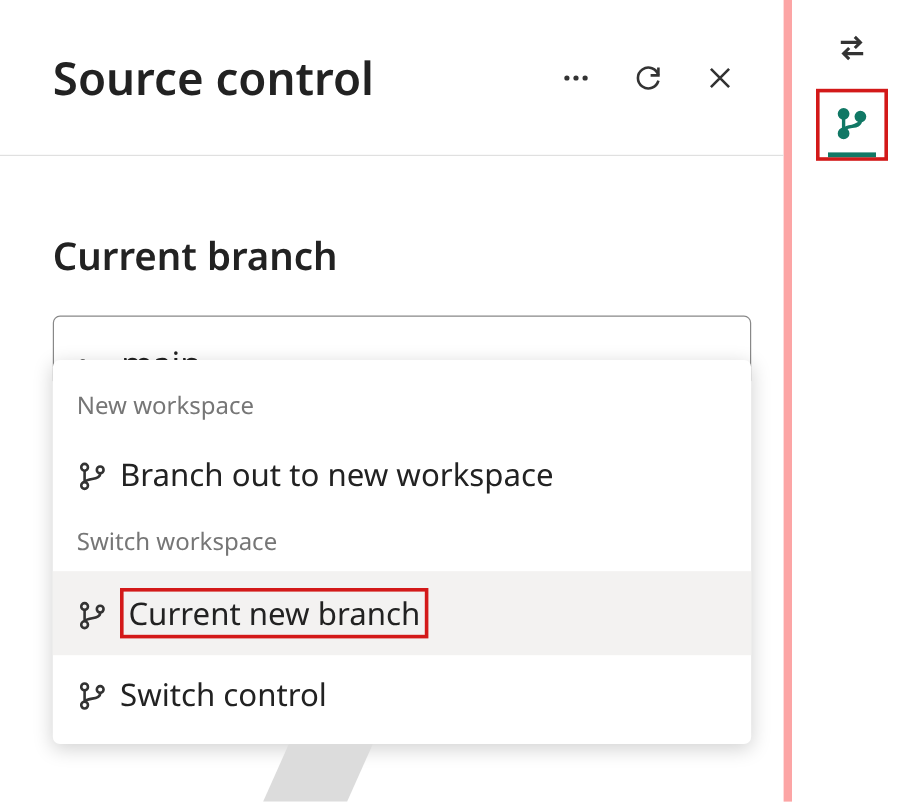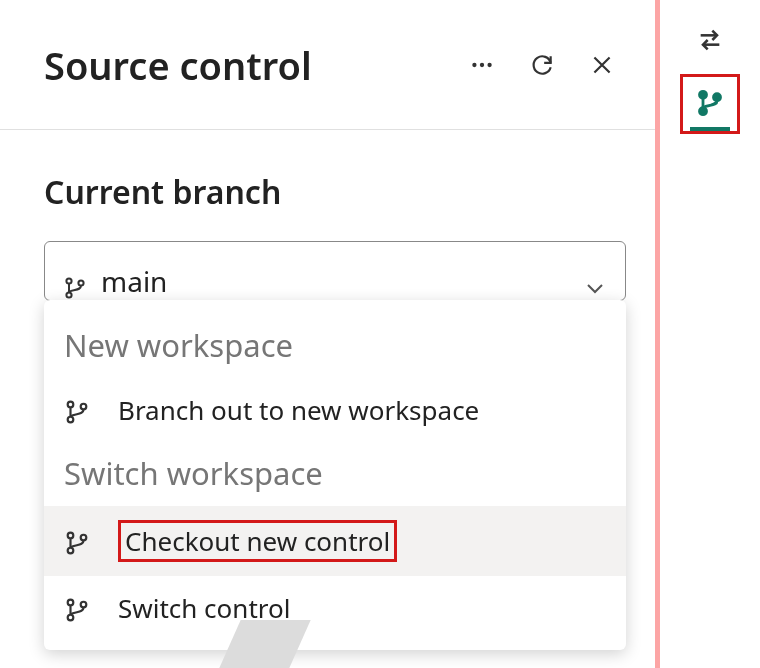--- a/index.html
+++ b/index.html
@@ -1,52 +1,52 @@
 <!DOCTYPE html>
 <html><head>
 <meta charset="utf-8">
 <style>
   * { box-sizing: border-box; margin: 0; padding: 0; font-family: "Segoe UI", -apple-system, system-ui, sans-serif; }
   body { width: 760px; height: 668px; background: #fff; position: relative; }
 
-  .main-panel { position: absolute; left: 0; top: 0; width: 660px; height: 668px; border-right: 5px solid #fca5a5; background: #fff; }
+  .main-panel { position: absolute; left: 0; top: 0; width: 660px; height: 668px; border-right: 7px solid #fca5a5; background: #fff; }
   .side-rail  { position: absolute; left: 660px; top: 0; width: 100px; height: 668px; background: #fff; }
 
   .header { height: 130px; border-bottom: 1px solid #e0e0e0; display: flex; align-items: center; padding: 0 40px 0 44px; }
   .header-title { font-size: 38px; font-weight: 600; color: #222; flex: 1; }
   .header-actions { display: flex; align-items: center; gap: 34px; }
   .icon-btn { width: 26px; height: 26px; display: flex; align-items: center; justify-content: center; cursor: pointer; color: #333; }
   .icon-btn svg { width: 100%; height: 100%; }
 
   .body { padding: 40px 44px 0 44px; }
 
-  .section-label { font-size: 32px; font-weight: 600; color: #222; margin-bottom: 28px; }
+  .section-label { font-size: 32px; font-weight: 600; color: #222; margin-bottom: 28px; margin-top: 22px; }
 
   .branch-select {
     width: 582px; height: 60px;
     border: 1px solid #888; border-radius: 6px;
     display: flex; align-items: flex-end;
     padding: 0 18px; gap: 14px; cursor: pointer;
     position: relative;
   }
   .branch-select .branch-icon { width: 24px; height: 24px; flex-shrink: 0; }
   .branch-select .branch-name { font-size: 28px; color: #222; flex: 1; }
   .branch-select .chev { width: 24px; height: 24px; flex-shrink: 0; }
 
   .dropdown {
     position: absolute; left: 44px; top: 300px;
     width: 582px;
     background: #fff;
     border-radius: 6px;
     box-shadow: 0 4px 16px rgba(0,0,0,0.18);
     padding: 14px 0 10px 0;
   }
-  .dd-group-label { font-size: 31px; color: #767676; padding: 10px 20px 12px 20px; }
+  .dd-group-label { font-size: 20px; color: #767676; padding: 10px 20px 12px 20px; }
   .dd-item {
-    display: flex; align-items: center; gap: 28px;
+    display: flex; align-items: center; gap: 10px;
     padding: 14px 20px; font-size: 26px; color: #222; cursor: pointer;
     position: relative;
   }
   .dd-item.highlight { background: #f3f2f1; }
   .dd-item .dd-icon { width: 26px; height: 26px; flex-shrink: 0; }
   .red-outline { border: 3px solid #d31919; padding: 0 4px; display: inline-block; }
 
   
   .rail-btn { width: 40px; height: 40px; margin: 20px auto 0 auto; display: flex; align-items: center; justify-content: center; color: #333; cursor: pointer; }
   .rail-btn svg { width: 28px; height: 28px; }
@@ -131,21 +131,21 @@
       <span class="dd-icon">
         <svg viewBox="0 0 24 24" fill="none" stroke="#333" stroke-width="2">
           <circle cx="6" cy="5" r="2.6"></circle>
             <circle cx="6" cy="19" r="2.6"></circle>
             <circle cx="18" cy="7" r="2.6"></circle>
           <path d="M6 7.6 V16.4"></path>
             <path d="M18 9.6 C18 15 10 13 6 16"></path>
         </svg>
       </span>
       <span class="red-outline">
-        <span>Checkout new control</span>
+        <span>Current new branch</span>
       </span>
     </div>
 
     <div class="dd-item">
       <span class="dd-icon">
         <svg viewBox="0 0 24 24" fill="none" stroke="#333" stroke-width="2">
           <circle cx="6" cy="5" r="2.6"></circle>
             <circle cx="6" cy="19" r="2.6"></circle>
             <circle cx="18" cy="7" r="2.6"></circle>
           <path d="M6 7.6 V16.4"></path>

